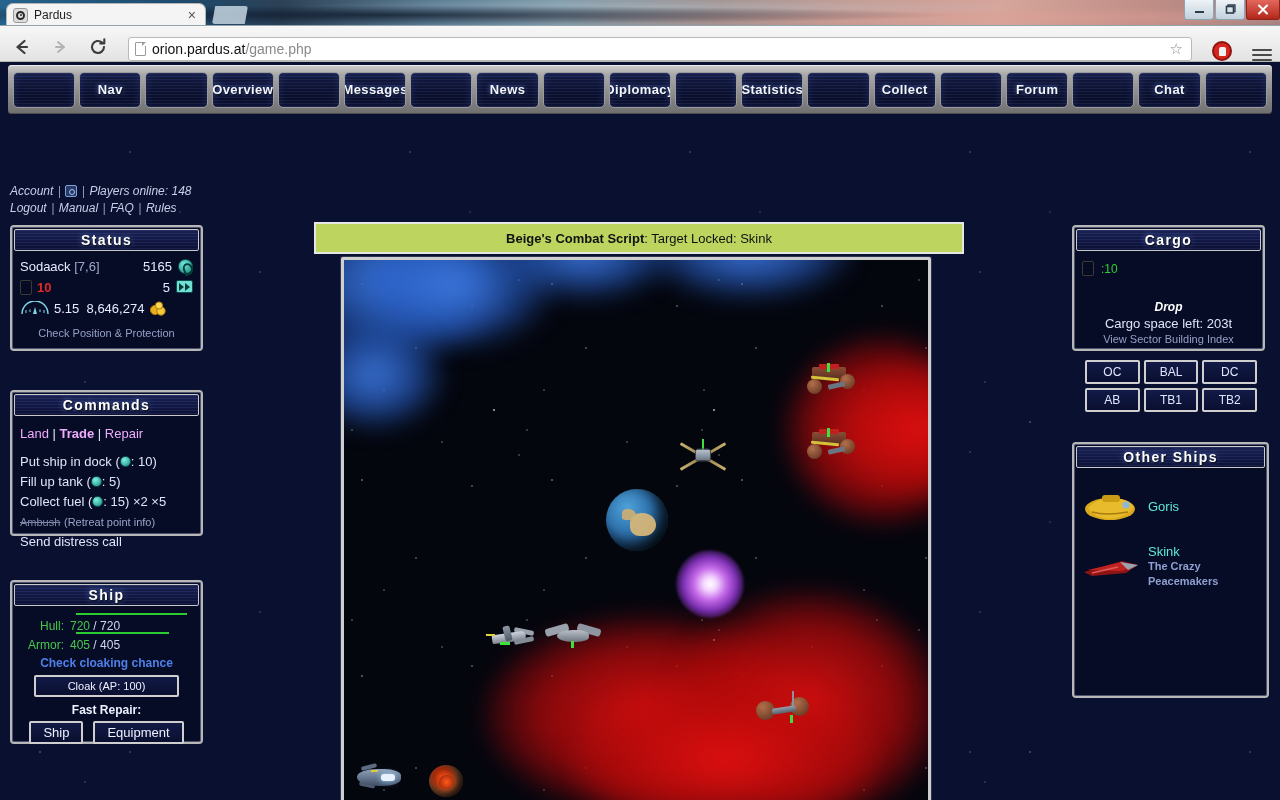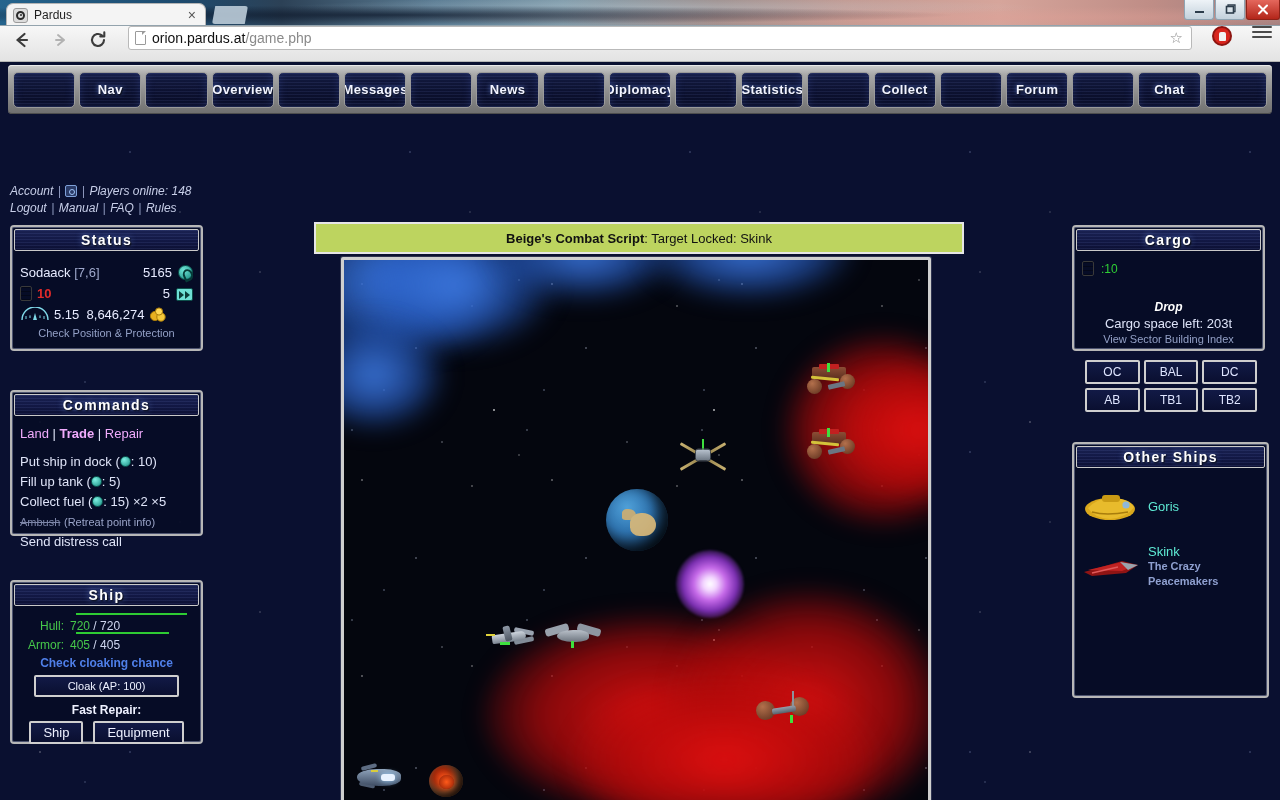--- a/index.html
+++ b/index.html
@@ -53,21 +53,21 @@
     width:30px;height:20px;margin-left:1px;
     border:1px solid #8fa4b3; border-top:none; border-radius:0 0 3px 3px;
     background:linear-gradient(180deg,#eef3f7,#c3d1dc);
     display:flex;align-items:center;justify-content:center;
     font-size:12px;color:#20303d;
   }
   .wc.close{ background:linear-gradient(180deg,#e4675c,#b3261a); color:#fff; width:34px; border-color:#8d2218;}
 
   #navbar {
     height:36px; background:linear-gradient(180deg,#f7f7f7,#e3e3e3);
-    border-bottom:1px solid #b6b6b6; display:flex; align-items:flex-start; padding:0 8px; gap:10px;
+    border-bottom:1px solid #b6b6b6; display:flex; align-items:flex-end; padding:0 8px; gap:10px;
   }
   .nbtn { width:28px;height:28px;display:flex;align-items:center;justify-content:center;cursor:pointer; }
   .nbtn svg { display:block; }
   #omnibox {
     flex:1; height:24px; margin:0 6px; background:#fff;
     border:1px solid #b9b9b9; border-radius:3px;
     display:flex;align-items:center;padding:0 6px; gap:6px;
   }
   #omni-doc {
     width:11px;height:14px;background:#fff;border:1px solid #9a9a9a;border-radius:1px;
@@ -172,21 +172,21 @@
     background-image: repeating-linear-gradient(180deg, rgba(140,160,240,.10) 0 1px, transparent 1px 3px);
   }
   .panel-hd span{
     font-size:14px;font-weight:bold;color:#fff;letter-spacing:1.4px;
     text-shadow:1px 1px 2px #000, 0 0 6px rgba(120,160,255,.7); position:relative;z-index:1;
   }
   .panel-bd { padding:6px 8px 8px; }
 
   
   #panel-status { left:10px; top:163px; width:193px; height:126px; }
-  .st-row { display:flex; align-items:flex-end; font-size:13px; color:#cfd6ef; height:21px;}
+  .st-row { display:flex; align-items:flex-start; font-size:13px; color:#cfd6ef; height:21px;}
   .st-name{color:#e7ebff;}
   .st-coord{color:#9fa9cc;}
   .st-spacer{flex:1;}
   .st-val{color:#e7ebff;}
   .st-red{color:#e02a2a;font-weight:bold;}
   .ic {display:inline-block;flex:0 0 auto;}
   .ic-ap{width:15px;height:15px;border-radius:50%;background:radial-gradient(circle at 35% 30%,#6fe6d8,#17887e);border:1px solid #0c5a53;margin-left:6px;position:relative;}
   .ic-ap:after{content:"";position:absolute;left:4px;top:3px;width:6px;height:8px;border:2px solid #063b38;border-radius:50% 50% 50% 0;transform:rotate(-25deg);}
   .ic-fuel{width:12px;height:15px;border-radius:2px;background:linear-gradient(90deg,#6c6c6c,#d9d9d9 35%,#8c8c8c 70%,#5a5a5a);border:1px solid #3a3a3a;margin-right:5px;
            background-image:repeating-linear-gradient(180deg,rgba(0,0,0,.35) 0 1px,transparent 1px 4px);}

